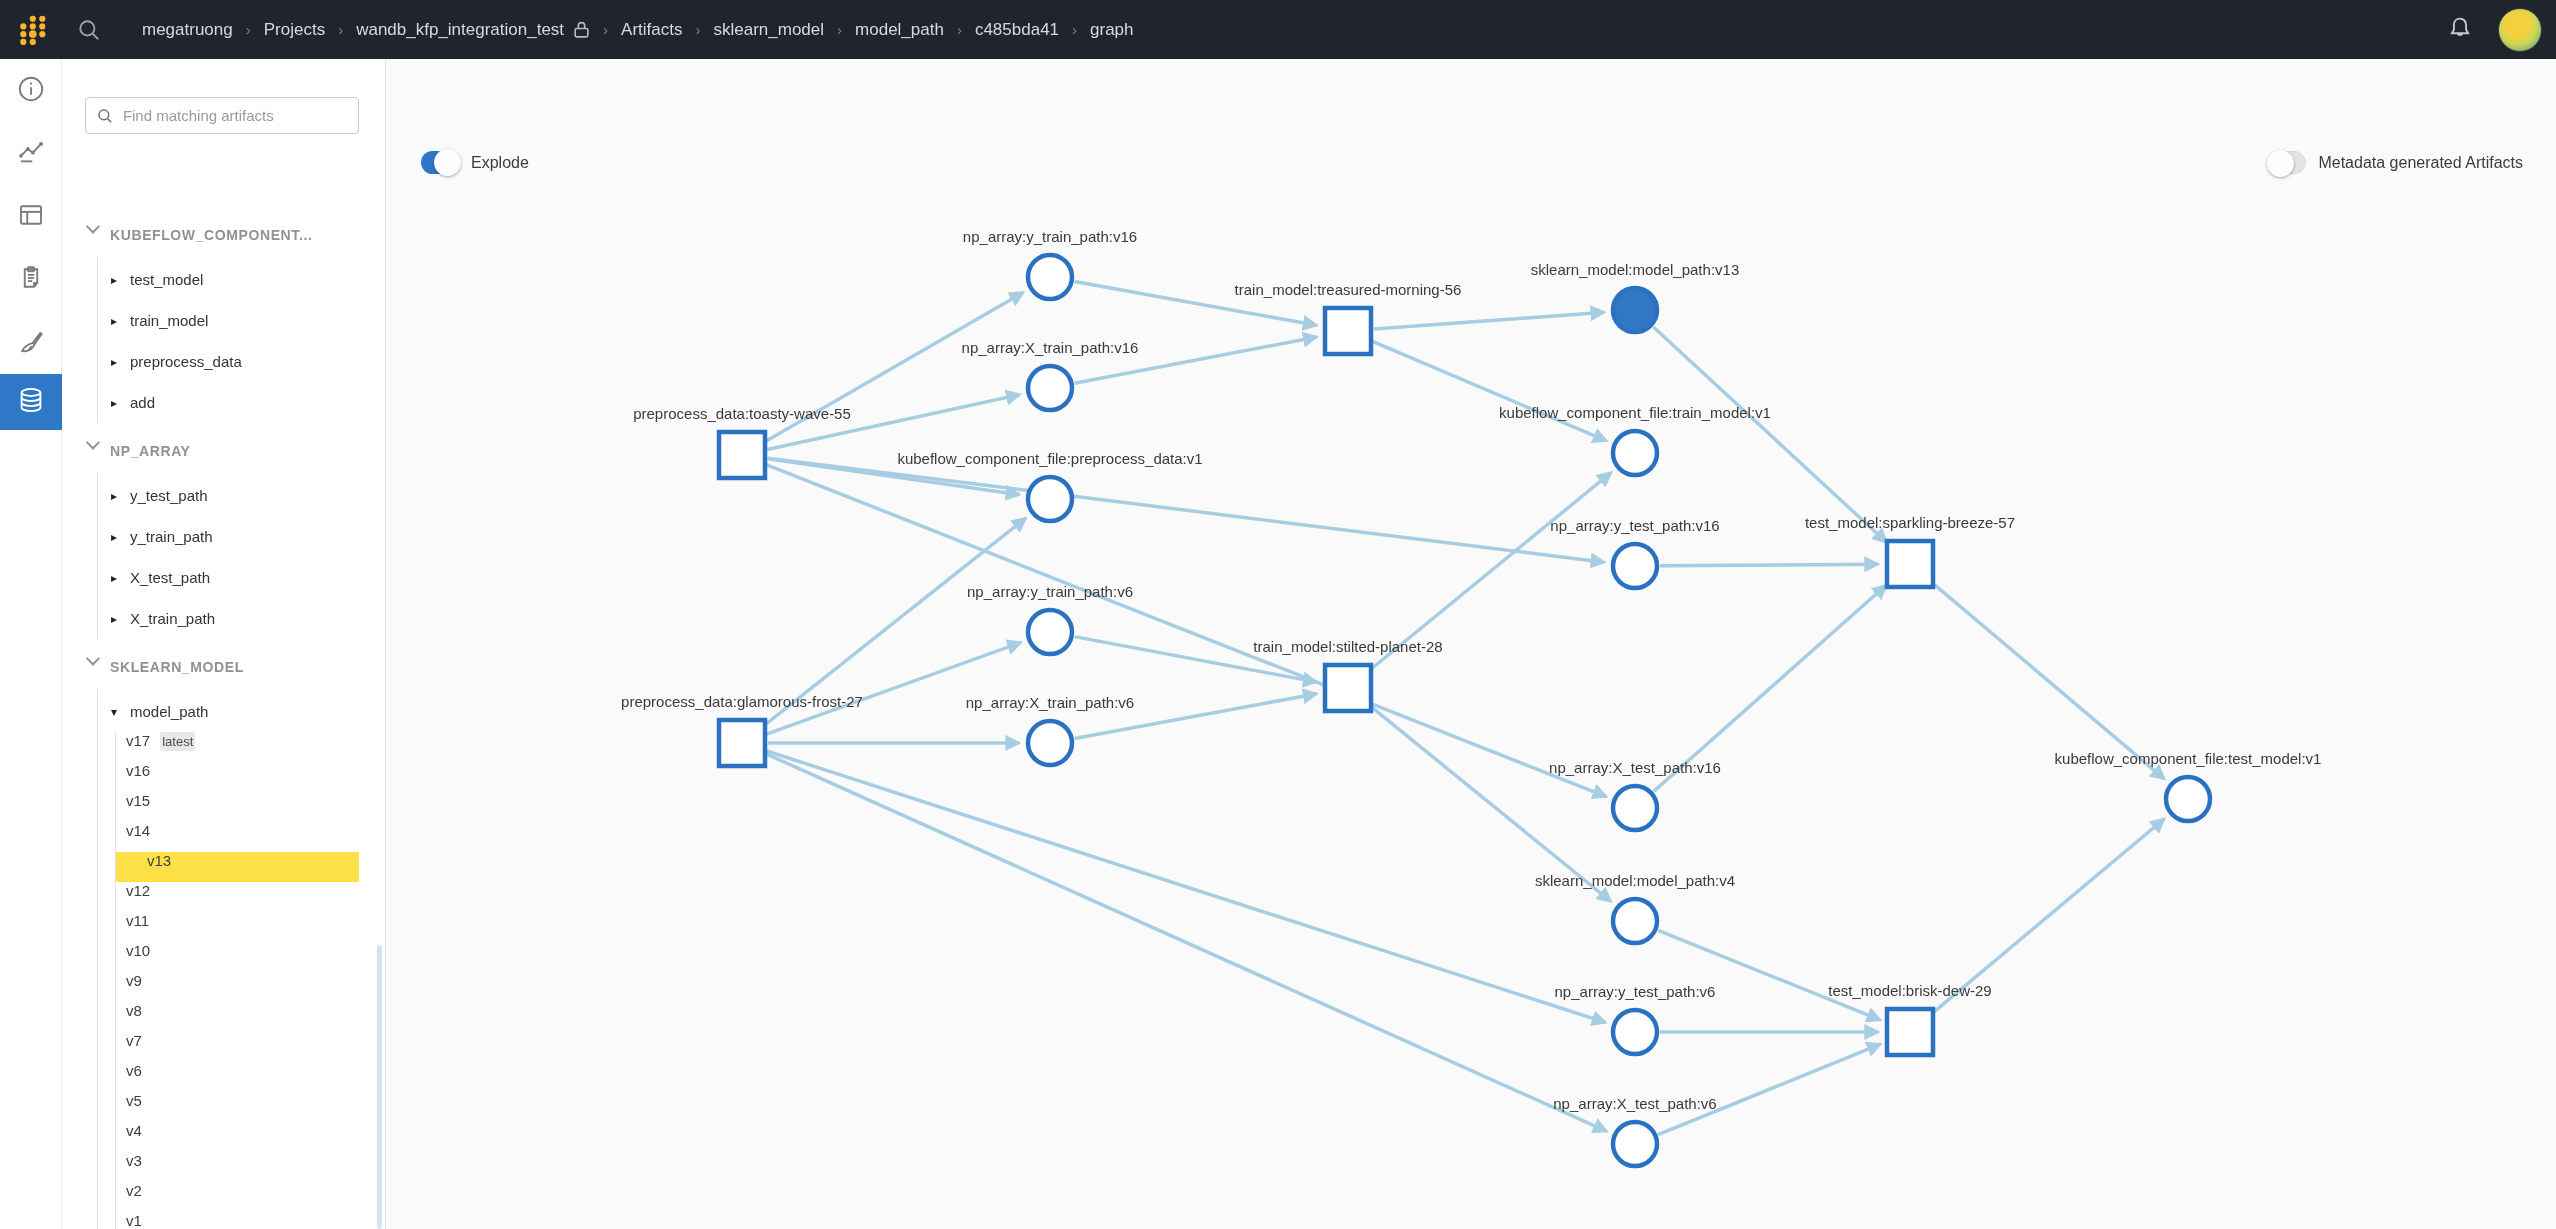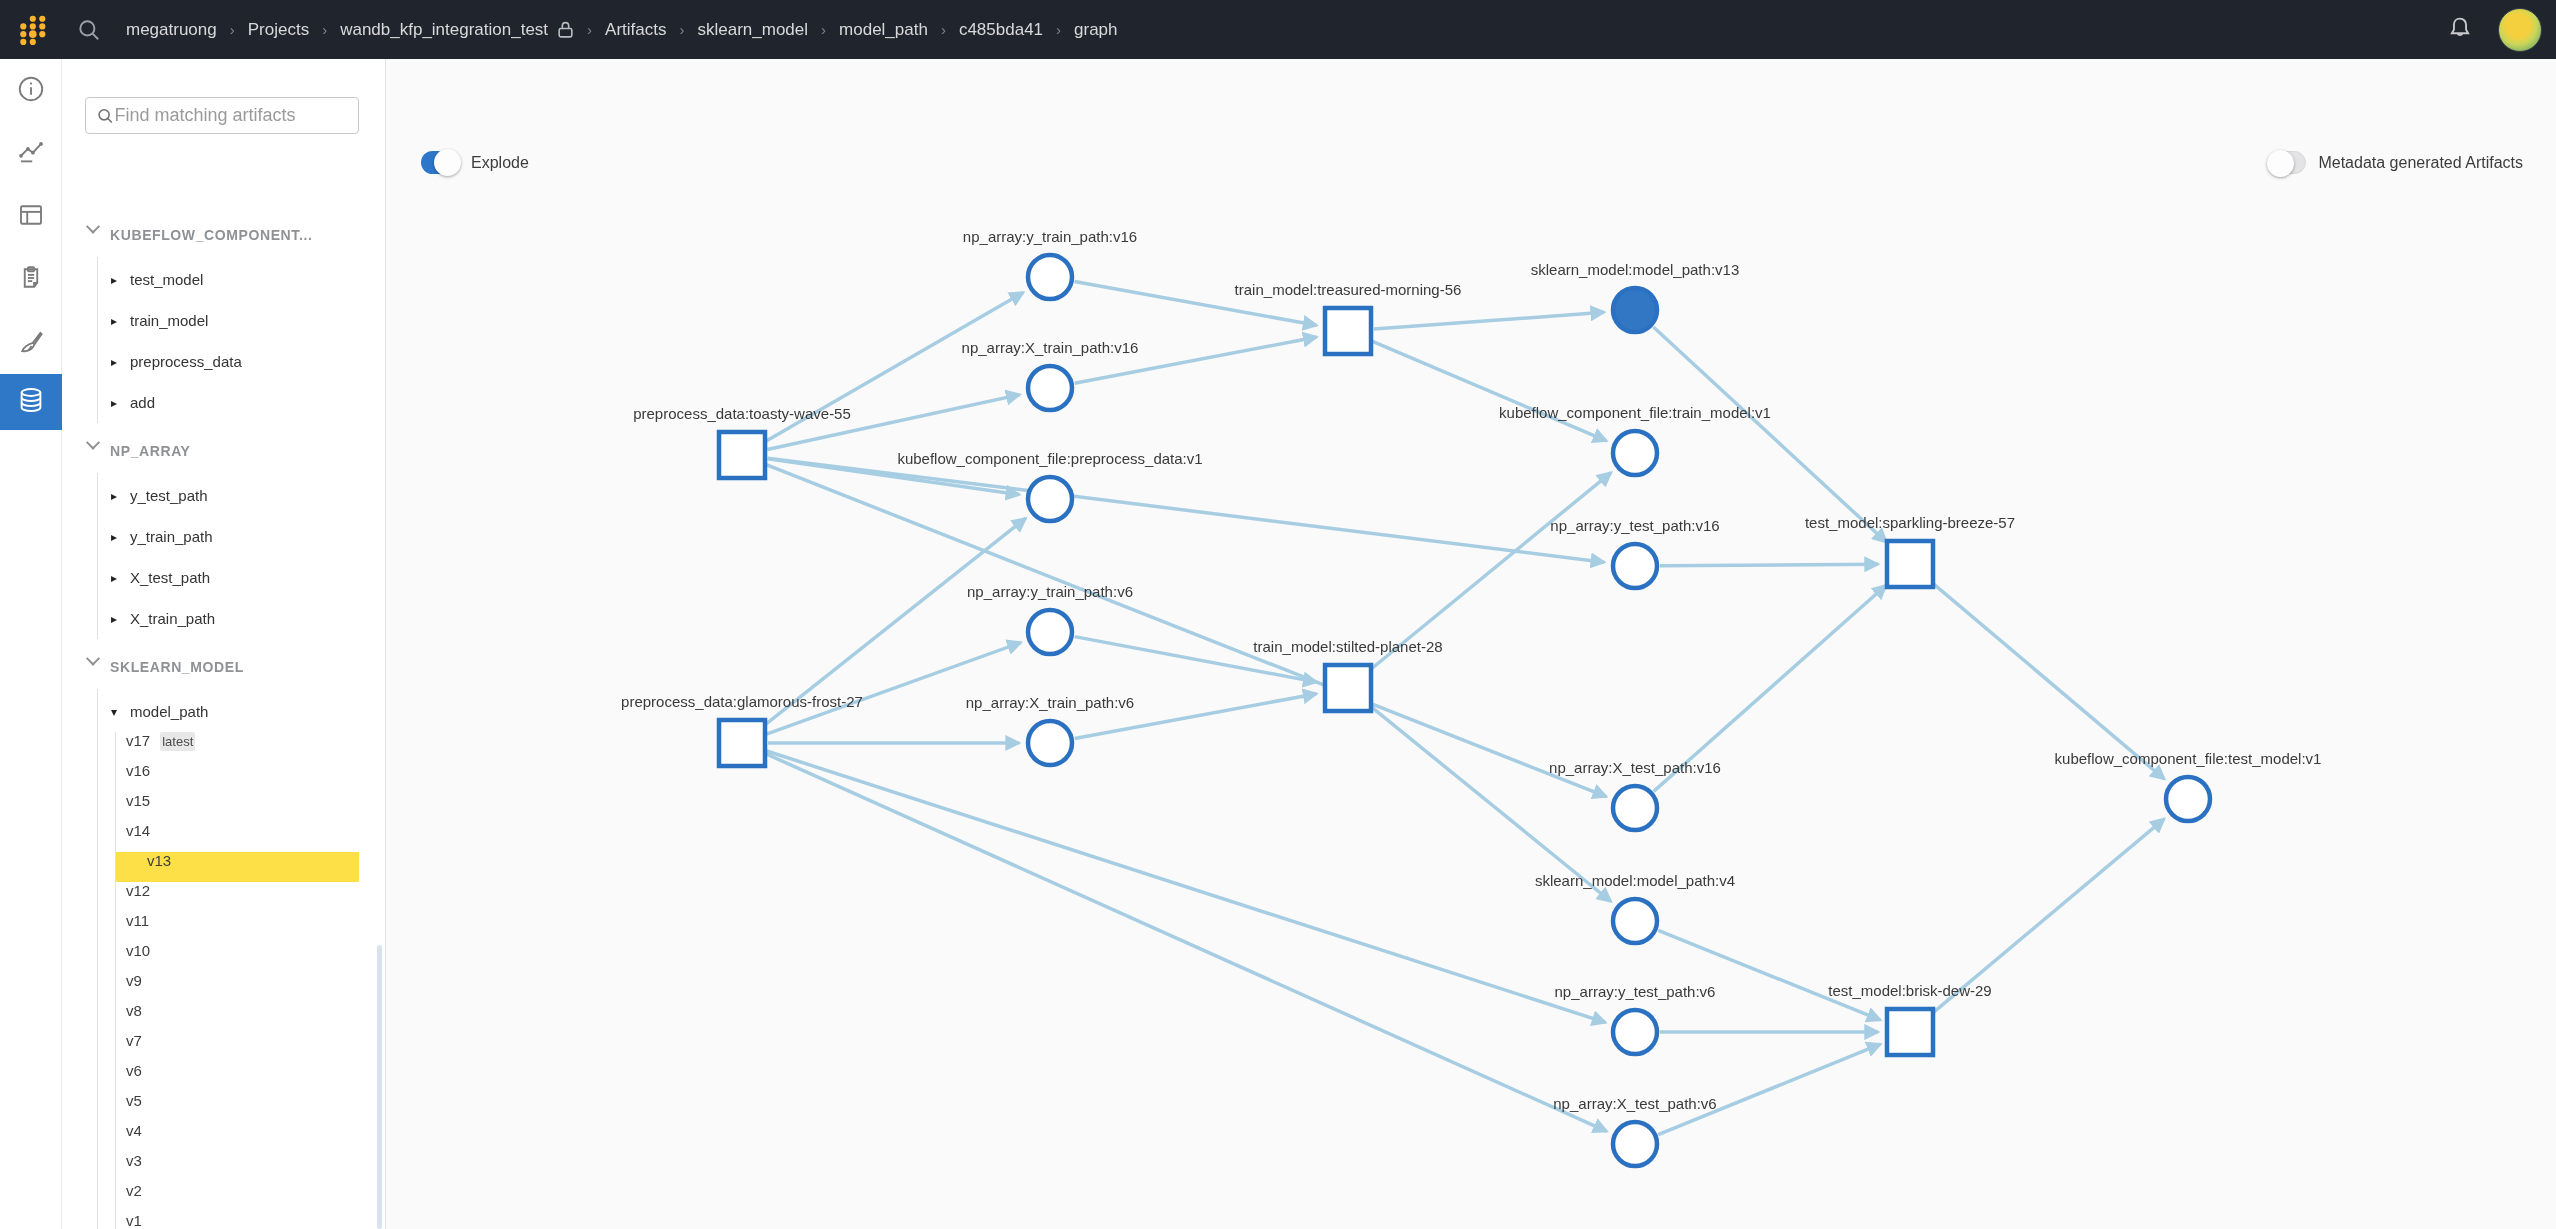--- a/index.html
+++ b/index.html
@@ -2,37 +2,37 @@
 <html><head>
 <meta charset="utf-8">
 <style>
   * { margin:0; padding:0; box-sizing:border-box; }
   html,body { width:2556px; height:1229px; overflow:hidden; font-family:"Liberation Sans", sans-serif; background:#fafafa; }
 
   
   .navbar { position:absolute; left:0; top:0; width:2556px; height:59px; background:#20242c; display:flex; align-items:center; z-index:30; }
   .logo { margin-left:14px; width:40px; height:38px; flex:0 0 auto; }
   .nav-search { margin-left:22px; flex:0 0 auto; display:flex; align-items:center; }
-  .crumbs { margin-left:24px; display:flex; align-items:center; font-size:17px; color:#d8d9da; white-space:nowrap; }
+  .crumbs { margin-left:40px; display:flex; align-items:center; font-size:17px; color:#d8d9da; white-space:nowrap; }
   .crumb { color:#d8d9da; cursor:pointer; }
   .crumb-sep { color:#7f8density3; color:#81848a; margin:0 13px; font-size:15px; }
   .crumb-lock { margin-left:9px; display:inline-flex; }
   .nav-right { margin-left:auto; display:flex; align-items:center; gap:24px; padding-right:14px; }
   .avatar { width:44px; height:44px; border-radius:50%; background:radial-gradient(circle at 45% 40%, #f4d03f 0 35%, #c9d65a 55%, #7fb069 80%, #5a8f52 100%); border:1px solid #3a3f47; }
 
   
   .rail { position:absolute; left:0; top:59px; width:62px; height:1170px; background:#ffffff; border-right:1px solid #eceaea; z-index:20; }
   .rail-item { width:62px; height:63px; display:flex; align-items:center; justify-content:center; color:#7b7b7b; cursor:pointer; }
   .rail-item.active { background:#2e78c7; color:#ffffff; height:56px; }
   .rail-item svg { width:30px; height:30px; }
 
   
   .panel { position:absolute; left:62px; top:59px; width:324px; height:1170px; background:#ffffff; border-right:1px solid #e3e3e3; z-index:10; }
   .search-box { position:absolute; left:23px; top:38px; width:274px; height:37px; border:1px solid #c9c9c9; border-radius:4px; background:#fff; display:flex; align-items:center; padding:0 10px; color:#787878; }
-  .search-box input { border:none; outline:none; font-size:18px; color:#a21caf; width:100%; font-family:"Liberation Sans", sans-serif; background:transparent; }
+  .search-box input { border:none; outline:none; font-size:15px; color:#a21caf; width:100%; margin-left:9px; font-family:"Liberation Sans", sans-serif; background:transparent; }
   .search-box input::placeholder { color:#9a9a9a; }
   .tree { position:absolute; left:0; top:168px; width:324px; }
   .tree-section { margin-bottom:20px; }
   .tree-header { display:flex; align-items:flex-start; height:30px; padding-left:26px; color:#8f9295; font-size:14px; font-weight:700; letter-spacing:0.6px; cursor:pointer; }
   .chev { width:10px; height:10px; border-right:2px solid #8f9295; border-bottom:2px solid #8f9295; transform:rotate(45deg) translate(-1px,-1px); margin-right:12px; margin-top:-4px; }
   .tree-kids { margin-left:35px; border-left:1px solid #e1e1e1; padding-top:2px; }
   .tree-item { display:flex; align-items:center; height:41px; padding-left:13px; font-size:15px; color:#343434; cursor:pointer; }
   .tri { font-size:12px; color:#222; margin-right:9px; width:10px; }
   .versions { margin-left:17px; border-left:1px solid #e1e1e1; }
   .version-row { display:flex; align-items:flex-start; height:30px; padding-left:10px; font-size:15px; color:#3d3d3d; cursor:pointer; margin-right:27px; }

